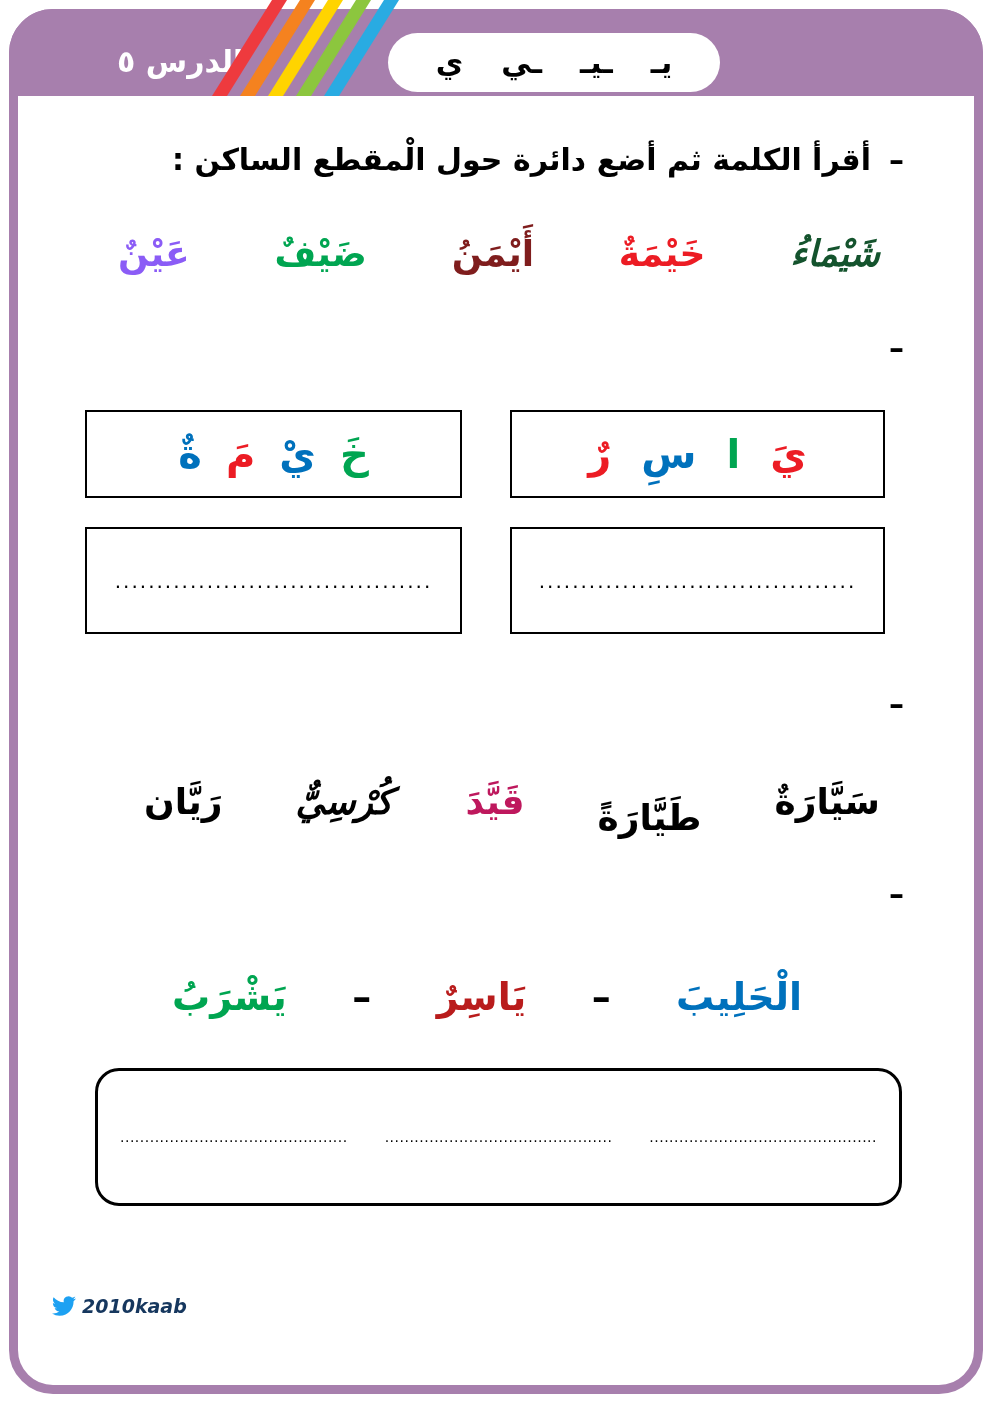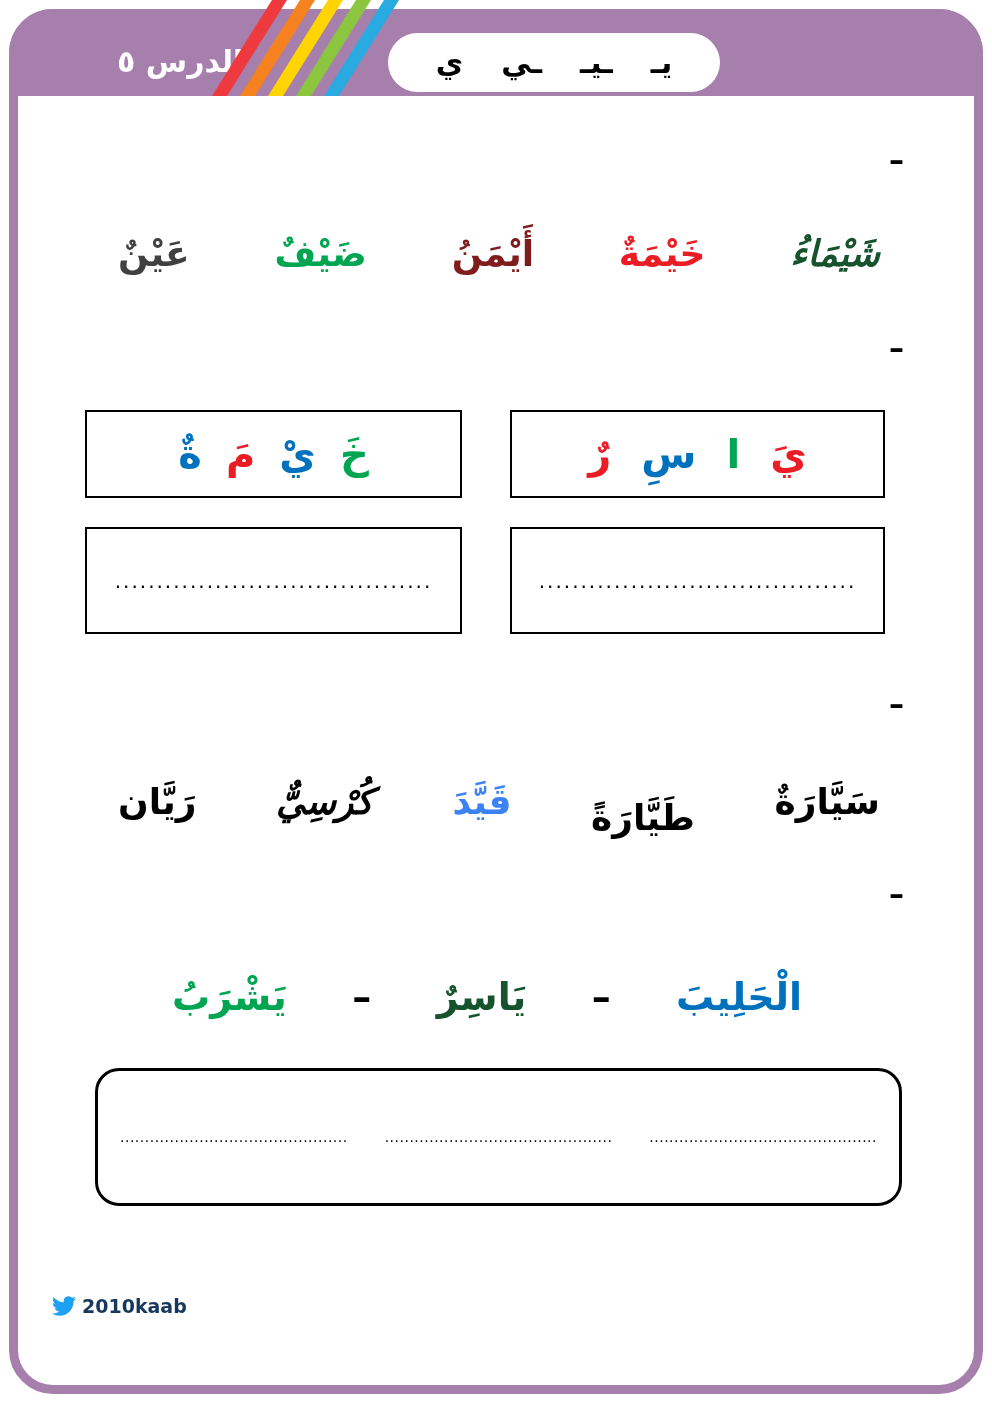--- a/index.html
+++ b/index.html
@@ -61,21 +61,21 @@
     position:absolute; left:95px; top:1068px; width:807px; height:138px;
     border:3px solid #000; border-radius:24px; background:#fff;
     display:flex; align-items:center; justify-content:space-between;
     padding:0 22px; font-size:14px; letter-spacing:0.5px; color:#000;
     overflow:hidden; white-space:nowrap;
   }
   .footer {
     position:absolute; left:52px; top:1294px;
     display:flex; align-items:center; gap:6px;
   }
-  .footer .handle { font-size:19px; font-weight:bold; }
+  .footer .handle { font-size:19px; font-weight:bold;font-style:italic; }
   .dash { font-weight:bold; }
 </style>
 </head>
 <body>
 
 <div class="page">
 
   <div class="frame"></div>
 
   <header class="banner">
@@ -92,27 +92,28 @@
 
   <div class="letter-pill">
     <span>يـ</span>
     <span>ـيـ</span>
     <span>ـي</span>
     <span>ي</span>
   </div>
 
   <div class="heading" style="top:140px">
     <span class="dash">–</span>
+    <span>أقرأ الكلمة ثم أضع دائرة حول الْمقطع الساكن :</span>
   </div>
   <div class="words-row" style="top:208px">
     <span style="color: #14532d; font-style: italic;">شَيْمَاءُ</span>
     <span style="color: rgb(236, 28, 36);">خَيْمَةٌ</span>
     <span style="color: #7f1d1d;">أَيْمَنُ</span>
     <span style="color: rgb(0, 165, 81);">ضَيْفٌ</span>
-    <span style="color: #404040;">عَيْنٌ</span>
+    <span style="color: #8b5cf6;">عَيْنٌ</span>
   </div>
 
   <div class="heading" style="top:328px">
     <span class="dash">–</span>
   </div>
 
   <div class="letters-box right" style="top:410px">
     <span style="color: rgb(236, 28, 36);">يَ</span>
     <span style="color: rgb(0, 165, 81);">ا</span>
     <span style="color: rgb(0, 113, 188);">سِ</span>
@@ -131,32 +132,32 @@
   <div class="answer-small left" style="top:527px">
     <span>......................................</span>
   </div>
 
   <div class="heading" style="top:684px">
     <span class="dash">–</span>
   </div>
   <div class="words-row" style="top:756px">
     <span style="color: rgb(0, 0, 0);">سَيَّارَةٌ</span>
     <span style="color: rgb(0, 0, 0); margin-top: 32px;">طَيَّارَةً</span>
-    <span style="color: #3b82f6;">قَيَّدَ</span>
+    <span style="color: #be185d;">قَيَّدَ</span>
     <span style="color: rgb(0, 0, 0); font-style: italic;">كُرْسِيٌّ</span>
-    <span style="color: rgb(0, 0, 0);">رَيَّان</span>
+    <span style="color: rgb(0, 0, 0); margin-left: 26px;">رَيَّان</span>
   </div>
 
   <div class="heading" style="top:874px">
     <span class="dash">–</span>
   </div>
   <div class="sentence-row" style="top:952px">
     <span style="color: rgb(0, 113, 188);">الْحَلِيبَ</span>
     <span class="dash">–</span>
-    <span style="color: #14532d;">يَاسِرٌ</span>
+    <span style="color: #b91c1c;">يَاسِرٌ</span>
     <span class="dash">–</span>
     <span style="color: rgb(0, 165, 81);">يَشْرَبُ</span>
   </div>
 
   <div class="answer-box-large">
     <span>..............................................</span>
     <span>..............................................</span>
     <span>..............................................</span>
   </div>
 

